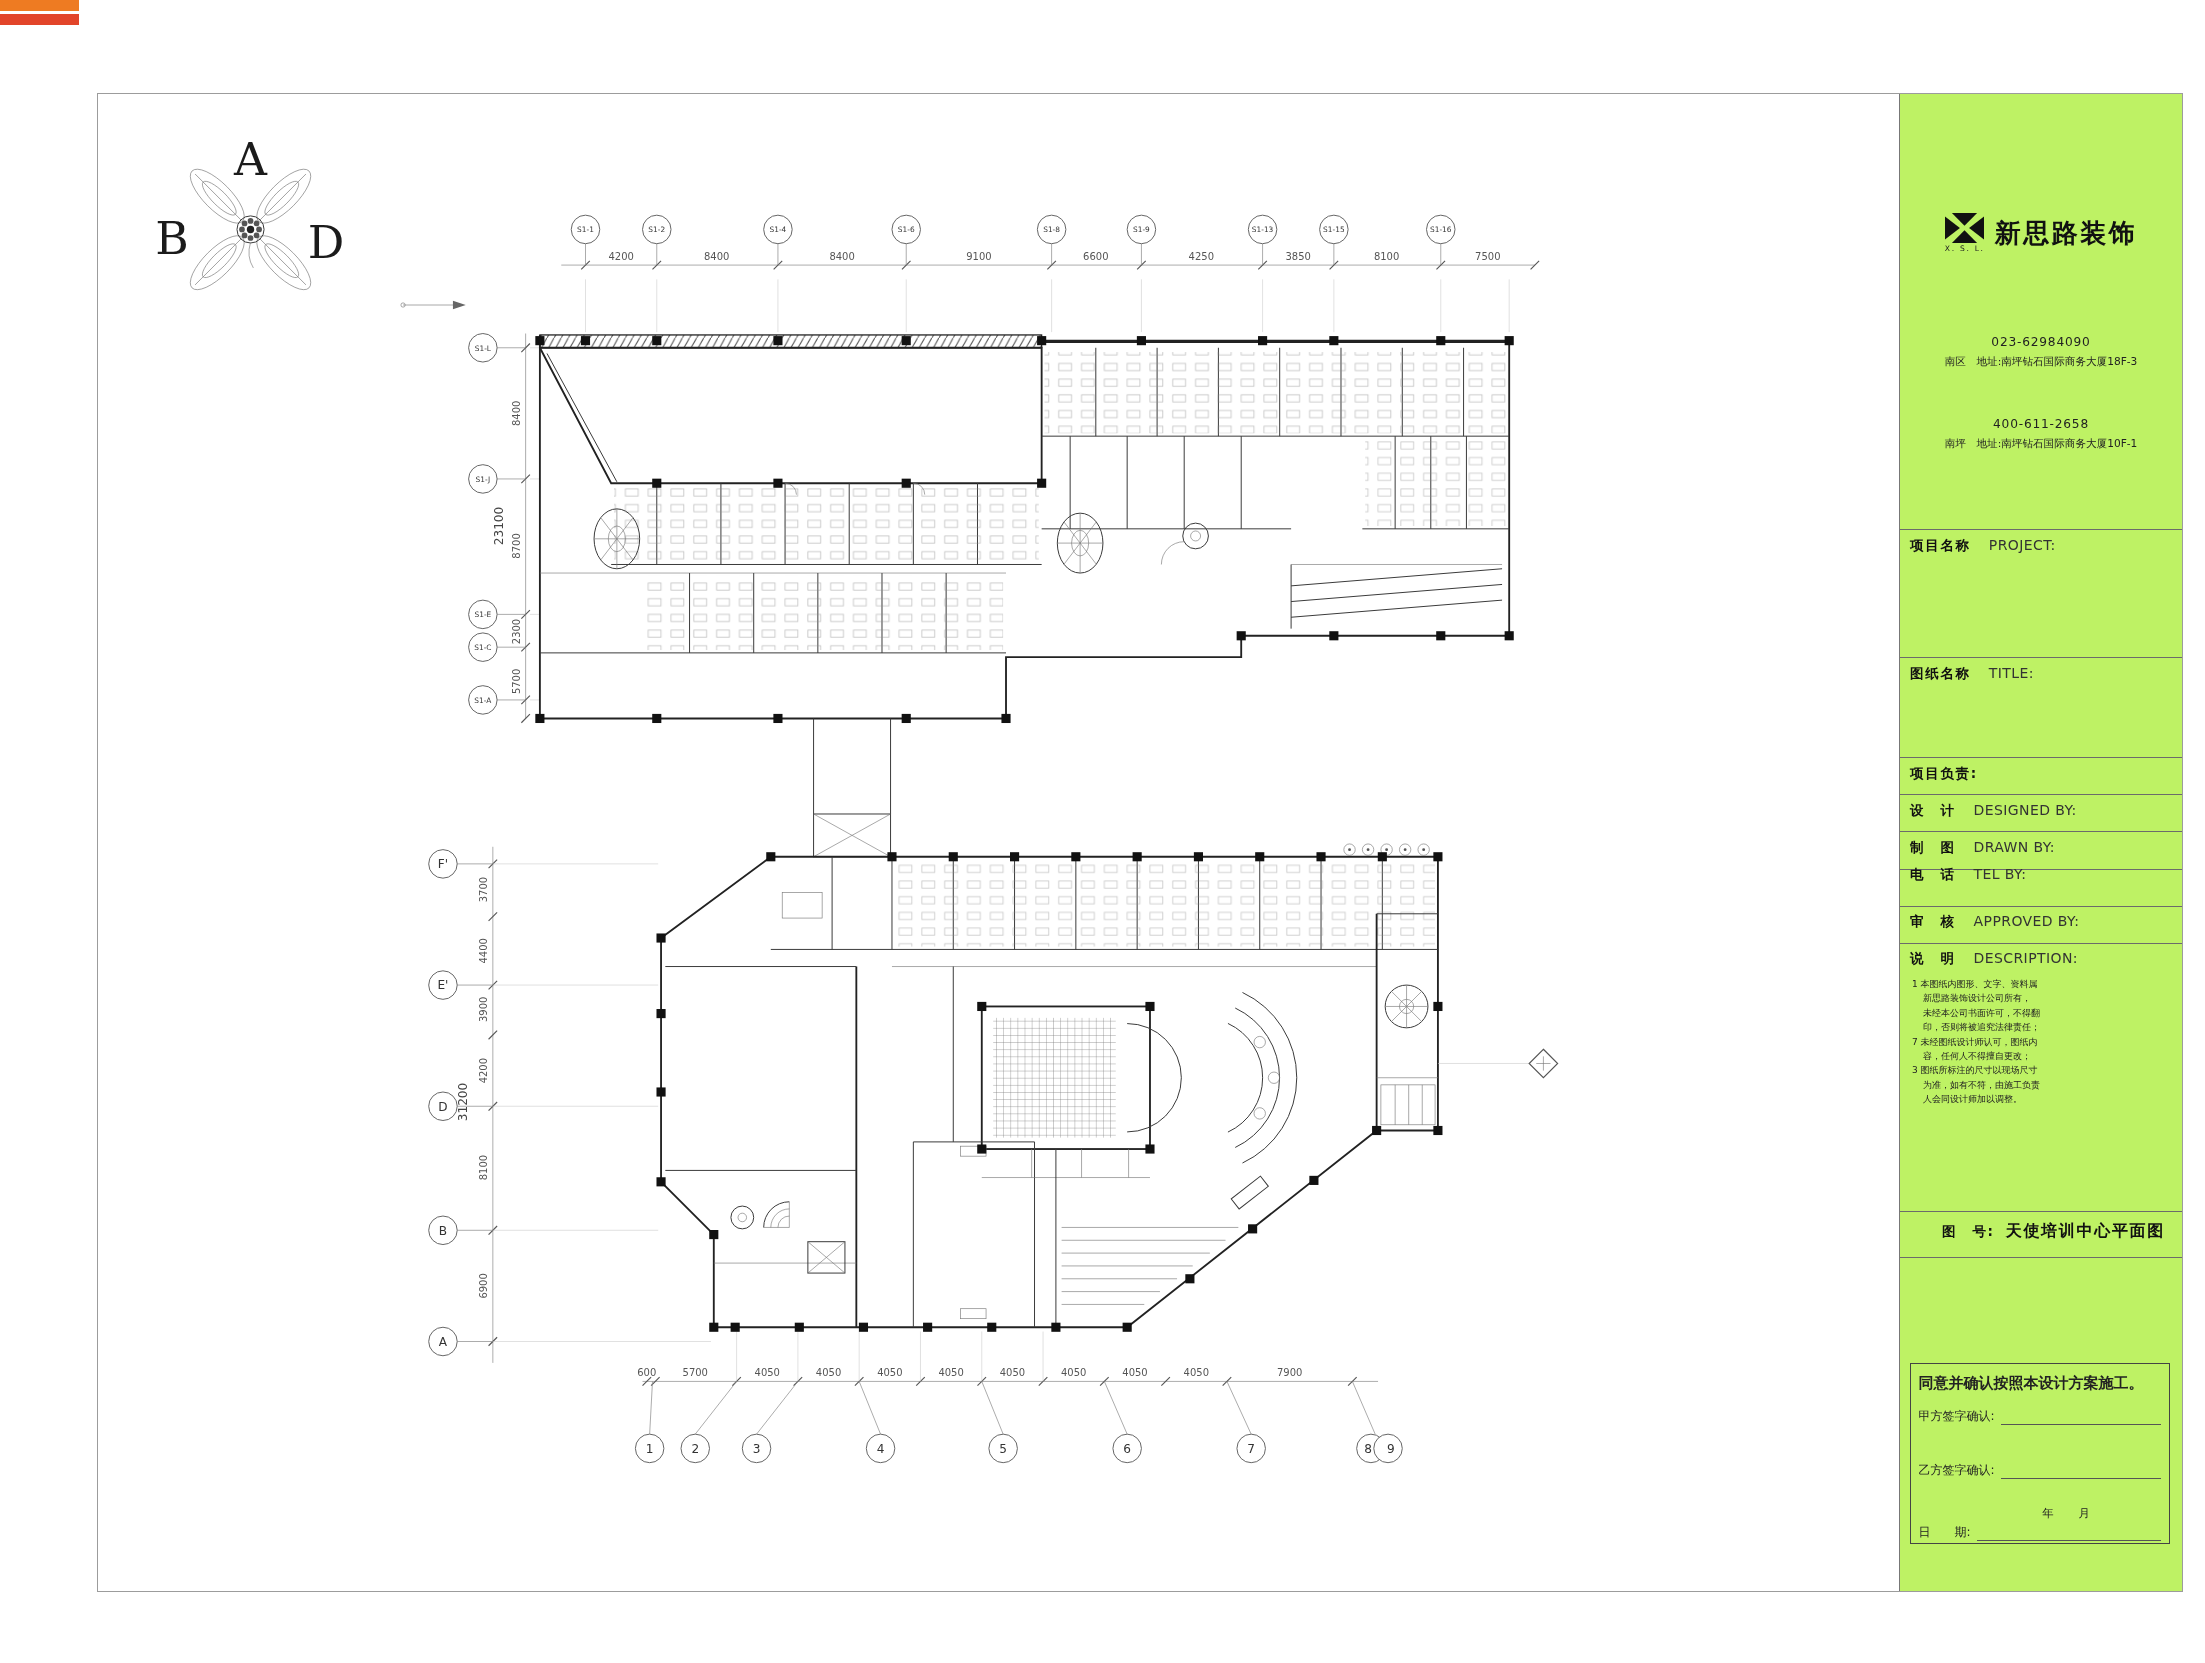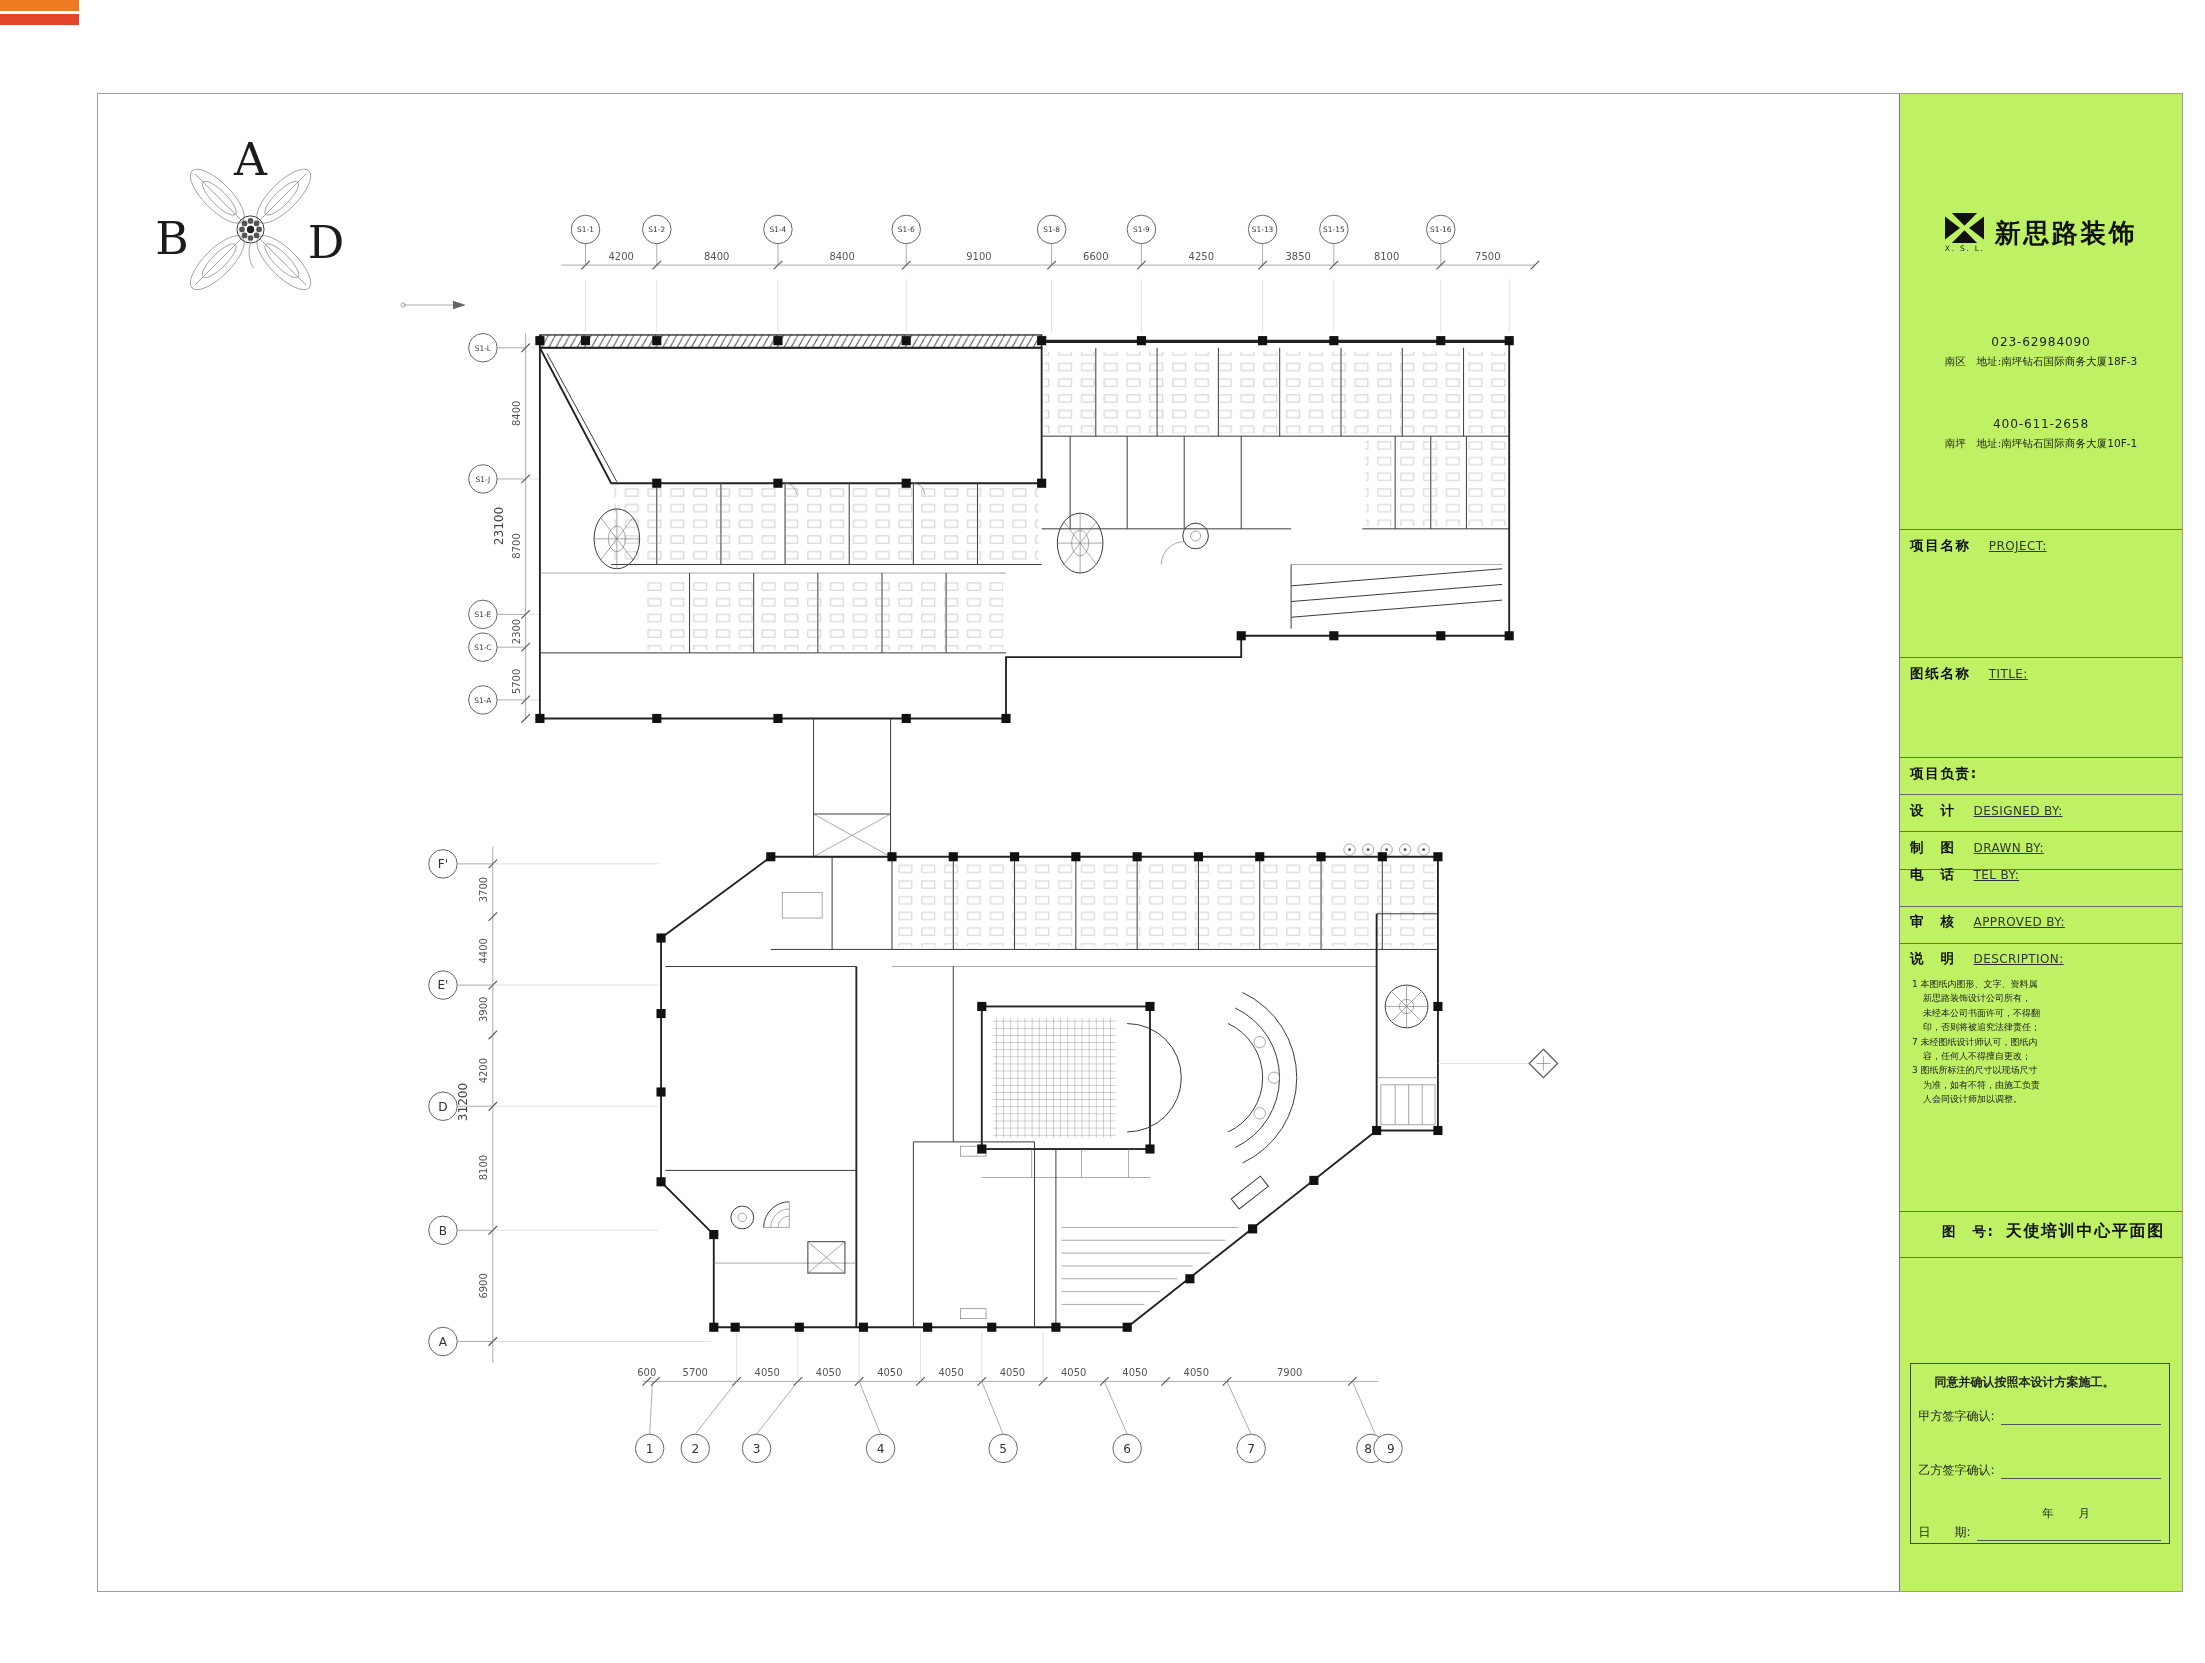--- a/index.html
+++ b/index.html
@@ -36,28 +36,28 @@
   .tb-logo{position:absolute;left:0;right:0;top:100px;height:78px;display:flex;align-items:center;justify-content:center;gap:10px;}
   .logo-mark-wrap{display:flex;flex-direction:column;align-items:center;}
   .logo-mark{width:39px;height:30px;}
   .logo-cap{font-size:7.6px;letter-spacing:1.7px;color:#222;margin-top:0.8px;}
   .logo-name{font-size:26px;font-weight:bold;letter-spacing:2.5px;color:#111;}
   .tb-contact{text-align:center;line-height:18.6px;}
   .c-phone{font-size:12.2px;letter-spacing:0.8px;color:#222;}
   .c-addr{font-size:10.6px;color:#222;}
   .tb-field{position:absolute;left:10px;right:5px;display:flex;align-items:baseline;gap:18px;}
   .f-cn{font-size:13.5px;font-weight:bold;color:#111;letter-spacing:1.7px;white-space:nowrap;}
-  .f-en{font-size:12px;color:#333;letter-spacing:0.4px;white-space:nowrap;text-decoration:underline;}
+  .f-en{font-size:14px;color:#333;letter-spacing:0.4px;white-space:nowrap;}
   .tb-notes{left:12px;right:5px;}
   .note{font-size:9px;line-height:14.4px;color:#222;white-space:nowrap;}
   .note.ind{padding-left:11px;}
   .tb-fig{position:absolute;left:10px;right:5px;display:flex;align-items:center;gap:11px;padding-left:32px;}
   .fig-value{font-size:16px;font-weight:bold;letter-spacing:1.7px;color:#111;white-space:nowrap;}
   .tb-confirm{position:absolute;top:1269px;left:10px;right:12px;height:179px;border:1.3px solid #444;}
-  .cf-statement{position:absolute;top:10px;left:7.6px;font-size:12px;font-weight:600;white-space:nowrap;margin-left:16px;}
+  .cf-statement{position:absolute;top:10px;left:7.6px;font-size:15px;font-weight:600;white-space:nowrap;}
   .cf-row{position:absolute;left:7.6px;right:7.6px;display:flex;align-items:flex-end;gap:6.8px;}
   .cf-label{font-size:12px;white-space:nowrap;}
   .sigline{flex:1;border-bottom:0.8px solid #555;height:15px;}
   .dateline{flex:1;border-bottom:0.8px solid #555;text-align:center;font-size:11.4px;padding-bottom:19px;letter-spacing:6.8px;}
 </style>
 </head>
 <body>
 
 <div class="page">
 

